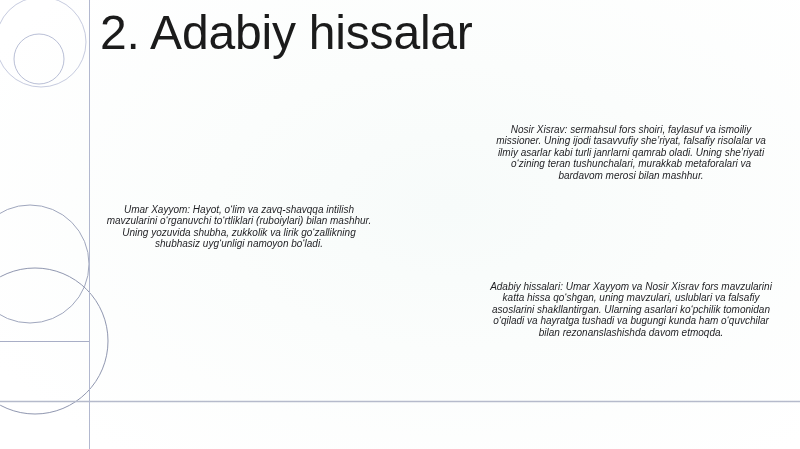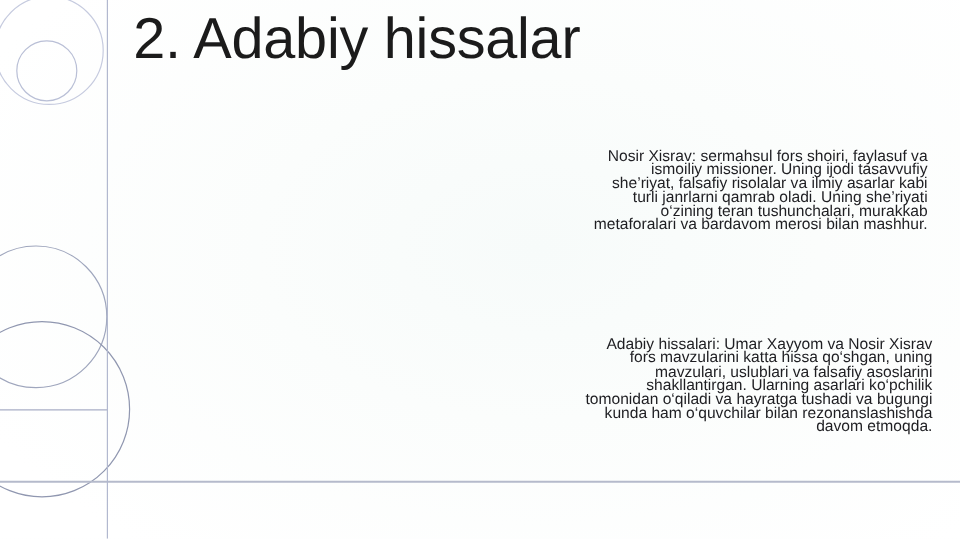--- a/index.html
+++ b/index.html
@@ -41,31 +41,31 @@
     left: 100px;
     top: 0px;
     width: 660px;
     height: 66px;
     line-height: 66px;
     font-size: 48px;
     font-weight: 400;
     color: #1b1b1b;
     letter-spacing: -0.2px;
     white-space: nowrap;
-    margin-left: 11px;
   }
 
   
   .body-block {
     position: absolute;
-    font-size: 13px;
+    font-size: 10px;
     line-height: 11.4px;
     color: #1e1e22;
-    text-align: right;
+    text-align: center;
     font-weight: 400;
+    font-style: italic;
   }
 
   #block-nosir {
     left: 489px;
     top: 124px;
     width: 284px;
   }
 
   #block-umar {
     left: 106px;
@@ -98,16 +98,17 @@
 
     <line x1="0" y1="401.5" x2="800" y2="401.5" stroke="#b5bacb" stroke-width="1.6"></line>
 
     <line x1="89.5" y1="0" x2="89.5" y2="449" stroke="#b2b8cf" stroke-width="1"></line>
   </svg>
 
   <div id="title">2. Adabiy hissalar</div>
 
   <div id="block-nosir" class="body-block">Nosir Xisrav: sermahsul fors shoiri, faylasuf va ismoiliy missioner. Uning ijodi tasavvufiy she’riyat, falsafiy risolalar va ilmiy asarlar kabi turli janrlarni qamrab oladi. Uning she’riyati o‘zining teran tushunchalari, murakkab metaforalari va bardavom merosi bilan mashhur.</div>
 
+  <div id="block-umar" class="body-block">Umar Xayyom: Hayot, o‘lim va zavq-shavqqa intilish mavzularini o‘rganuvchi to‘rtliklari (ruboiylari) bilan mashhur. Uning yozuvida shubha, zukkolik va lirik go‘zallikning shubhasiz uyg‘unligi namoyon bo‘ladi.</div>
 
   <div id="block-hissalar" class="body-block">Adabiy hissalari: Umar Xayyom va Nosir Xisrav fors mavzularini katta hissa qo‘shgan, uning mavzulari, uslublari va falsafiy asoslarini shakllantirgan. Ularning asarlari ko‘pchilik tomonidan o‘qiladi va hayratga tushadi va bugungi kunda ham o‘quvchilar bilan rezonanslashishda davom etmoqda.</div>
 
 </div>
 
 </body></html>

